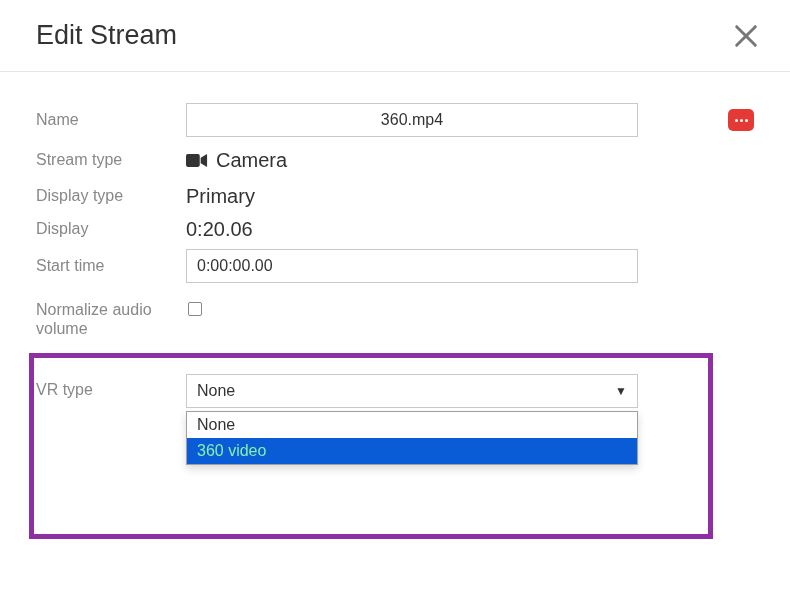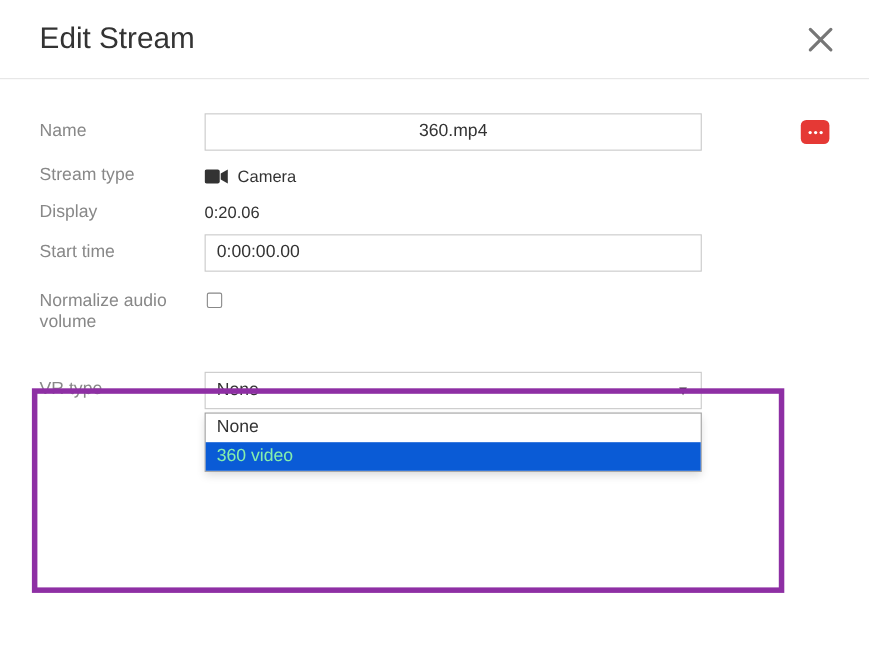--- a/index.html
+++ b/index.html
@@ -58,21 +58,21 @@
   }
   .value-col {
     flex: 1;
     display: flex;
     align-items: center;
     position: relative;
   }
 
   .static-val {
     color: #333;
-    font-size: 15px;
+    font-size: 20px;
   }
 
   .text-input {
     width: 452px;
     height: 34px;
     border: 1px solid #c9c9c9;
     background: #fff;
     font-size: 16px;
     padding: 0 10px;
     color: #333;
@@ -207,20 +207,26 @@
     <div class="label-col">Stream type</div>
     <div class="value-col">
       <svg class="camera-icon" viewBox="0 0 24 16" width="22" height="15">
         <rect x="0" y="1" width="15" height="14" rx="2" fill="#333"></rect>
         <path d="M16 5 L23 1 L23 15 L16 11 Z" fill="#333"></path>
       </svg>
       <span class="static-val">Camera</span>
     </div>
   </div>
 
+  <div class="row">
+    <div class="label-col">Display type</div>
+    <div class="value-col">
+      <span class="static-val">Primary</span>
+    </div>
+  </div>
 
   <div class="row" style="min-height:30px">
     <div class="label-col">Display</div>
     <div class="value-col">
       <span class="static-val">0:20.06</span>
     </div>
   </div>
 
   <div class="row tall">
     <div class="label-col">Start time</div>

